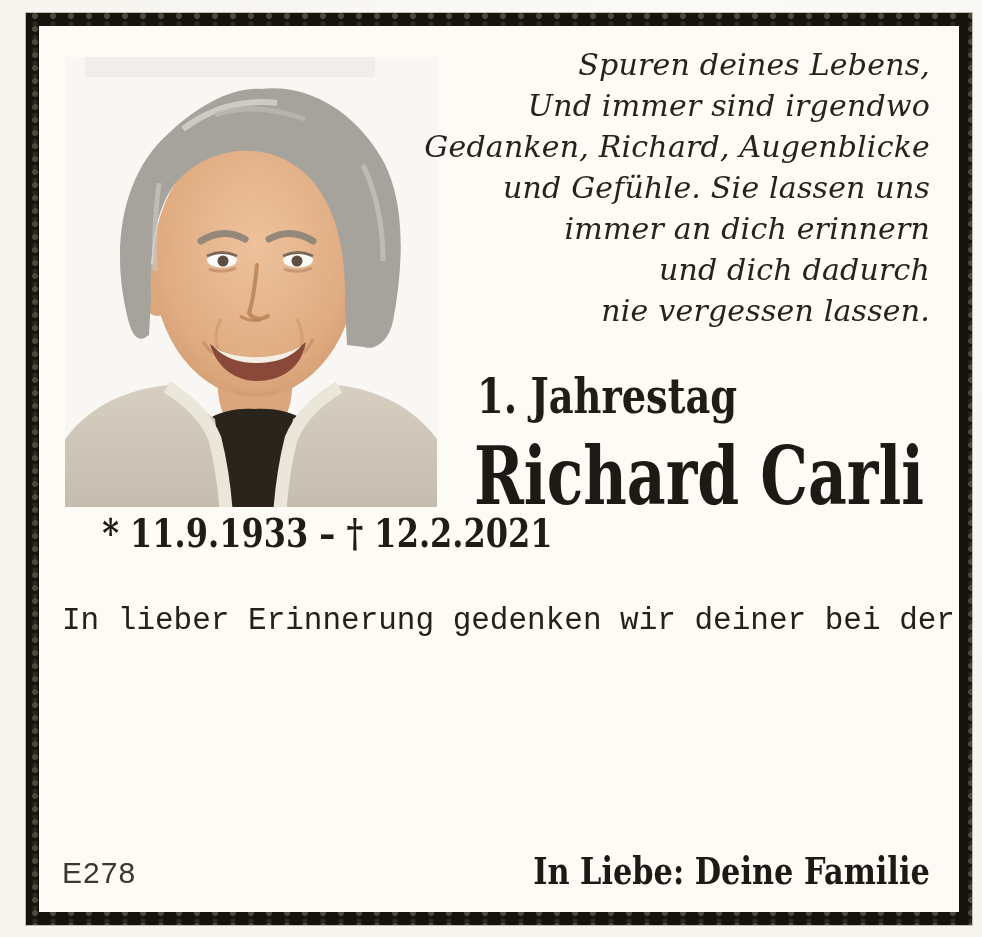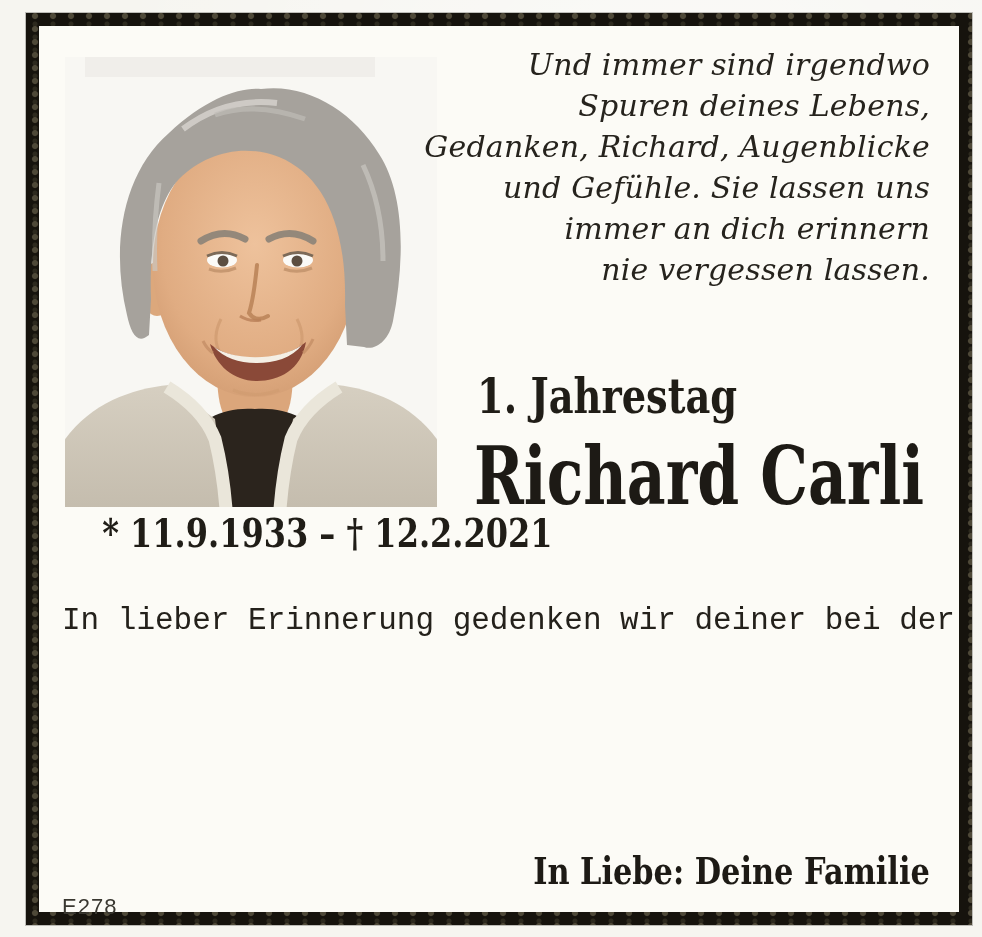--- a/index.html
+++ b/index.html
@@ -74,23 +74,22 @@
     position:absolute;left:62px;top:598px;width:760px;
     font-size:31px;line-height:45px;
     color:#24211b;
     font-family:Liberation Mono, monospace;
   }
   .announcement div{white-space:nowrap;}
   
   .ref-code{
     position:absolute;left:62px;top:858px;
     font-family:"Liberation Sans", sans-serif;
-    font-size:22px;line-height:1;letter-spacing:1px;
+    font-size:30px;line-height:1;letter-spacing:1px;
     color:#3a3831;
-    margin-top:38px;
   }
   .closing{
     position:absolute;right:52px;top:852px;
     font-weight:700;font-size:38px;line-height:1;
     color:#1d1a15;
     transform:scaleX(.80);transform-origin:right top;
     white-space:nowrap;
   }
 </style>
 </head>
@@ -165,25 +164,26 @@
 
       <path d="M-4,454 L-4,388 C22,348 64,332 104,328 L150,362 L162,454 Z" fill="url(#jacketG)"></path>
       <path d="M102,330 Q138,352 150,382 Q158,414 161,452" stroke="#eae6da" stroke-width="13" fill="none"></path>
 
       <path d="M376,454 L376,388 C350,348 308,332 272,328 L228,362 L214,454 Z" fill="url(#jacketG)"></path>
       <path d="M274,330 Q238,352 226,382 Q218,414 215,452" stroke="#eae6da" stroke-width="13" fill="none"></path>
     </svg>
   </div>
 
   <div class="poem">
+    <div>Spuren deines Lebens,</div>
     <div>Und immer sind irgendwo</div>
-    <div>Spuren deines Lebens,</div>
     <div>Gedanken, Richard, Augenblicke</div>
     <div>und Gefühle. Sie lassen uns</div>
     <div>immer an dich erinnern</div>
+    <div>und dich dadurch</div>
     <div>nie vergessen lassen.</div>
   </div>
 
   <div class="jahrestag">1. Jahrestag</div>
   <div class="name">Richard Carli</div>
 
   <div class="dates">* 11.9.1933 – † 12.2.2021</div>
 
   <div class="announcement">
     <div>In lieber Erinnerung gedenken wir deiner bei der</div>

